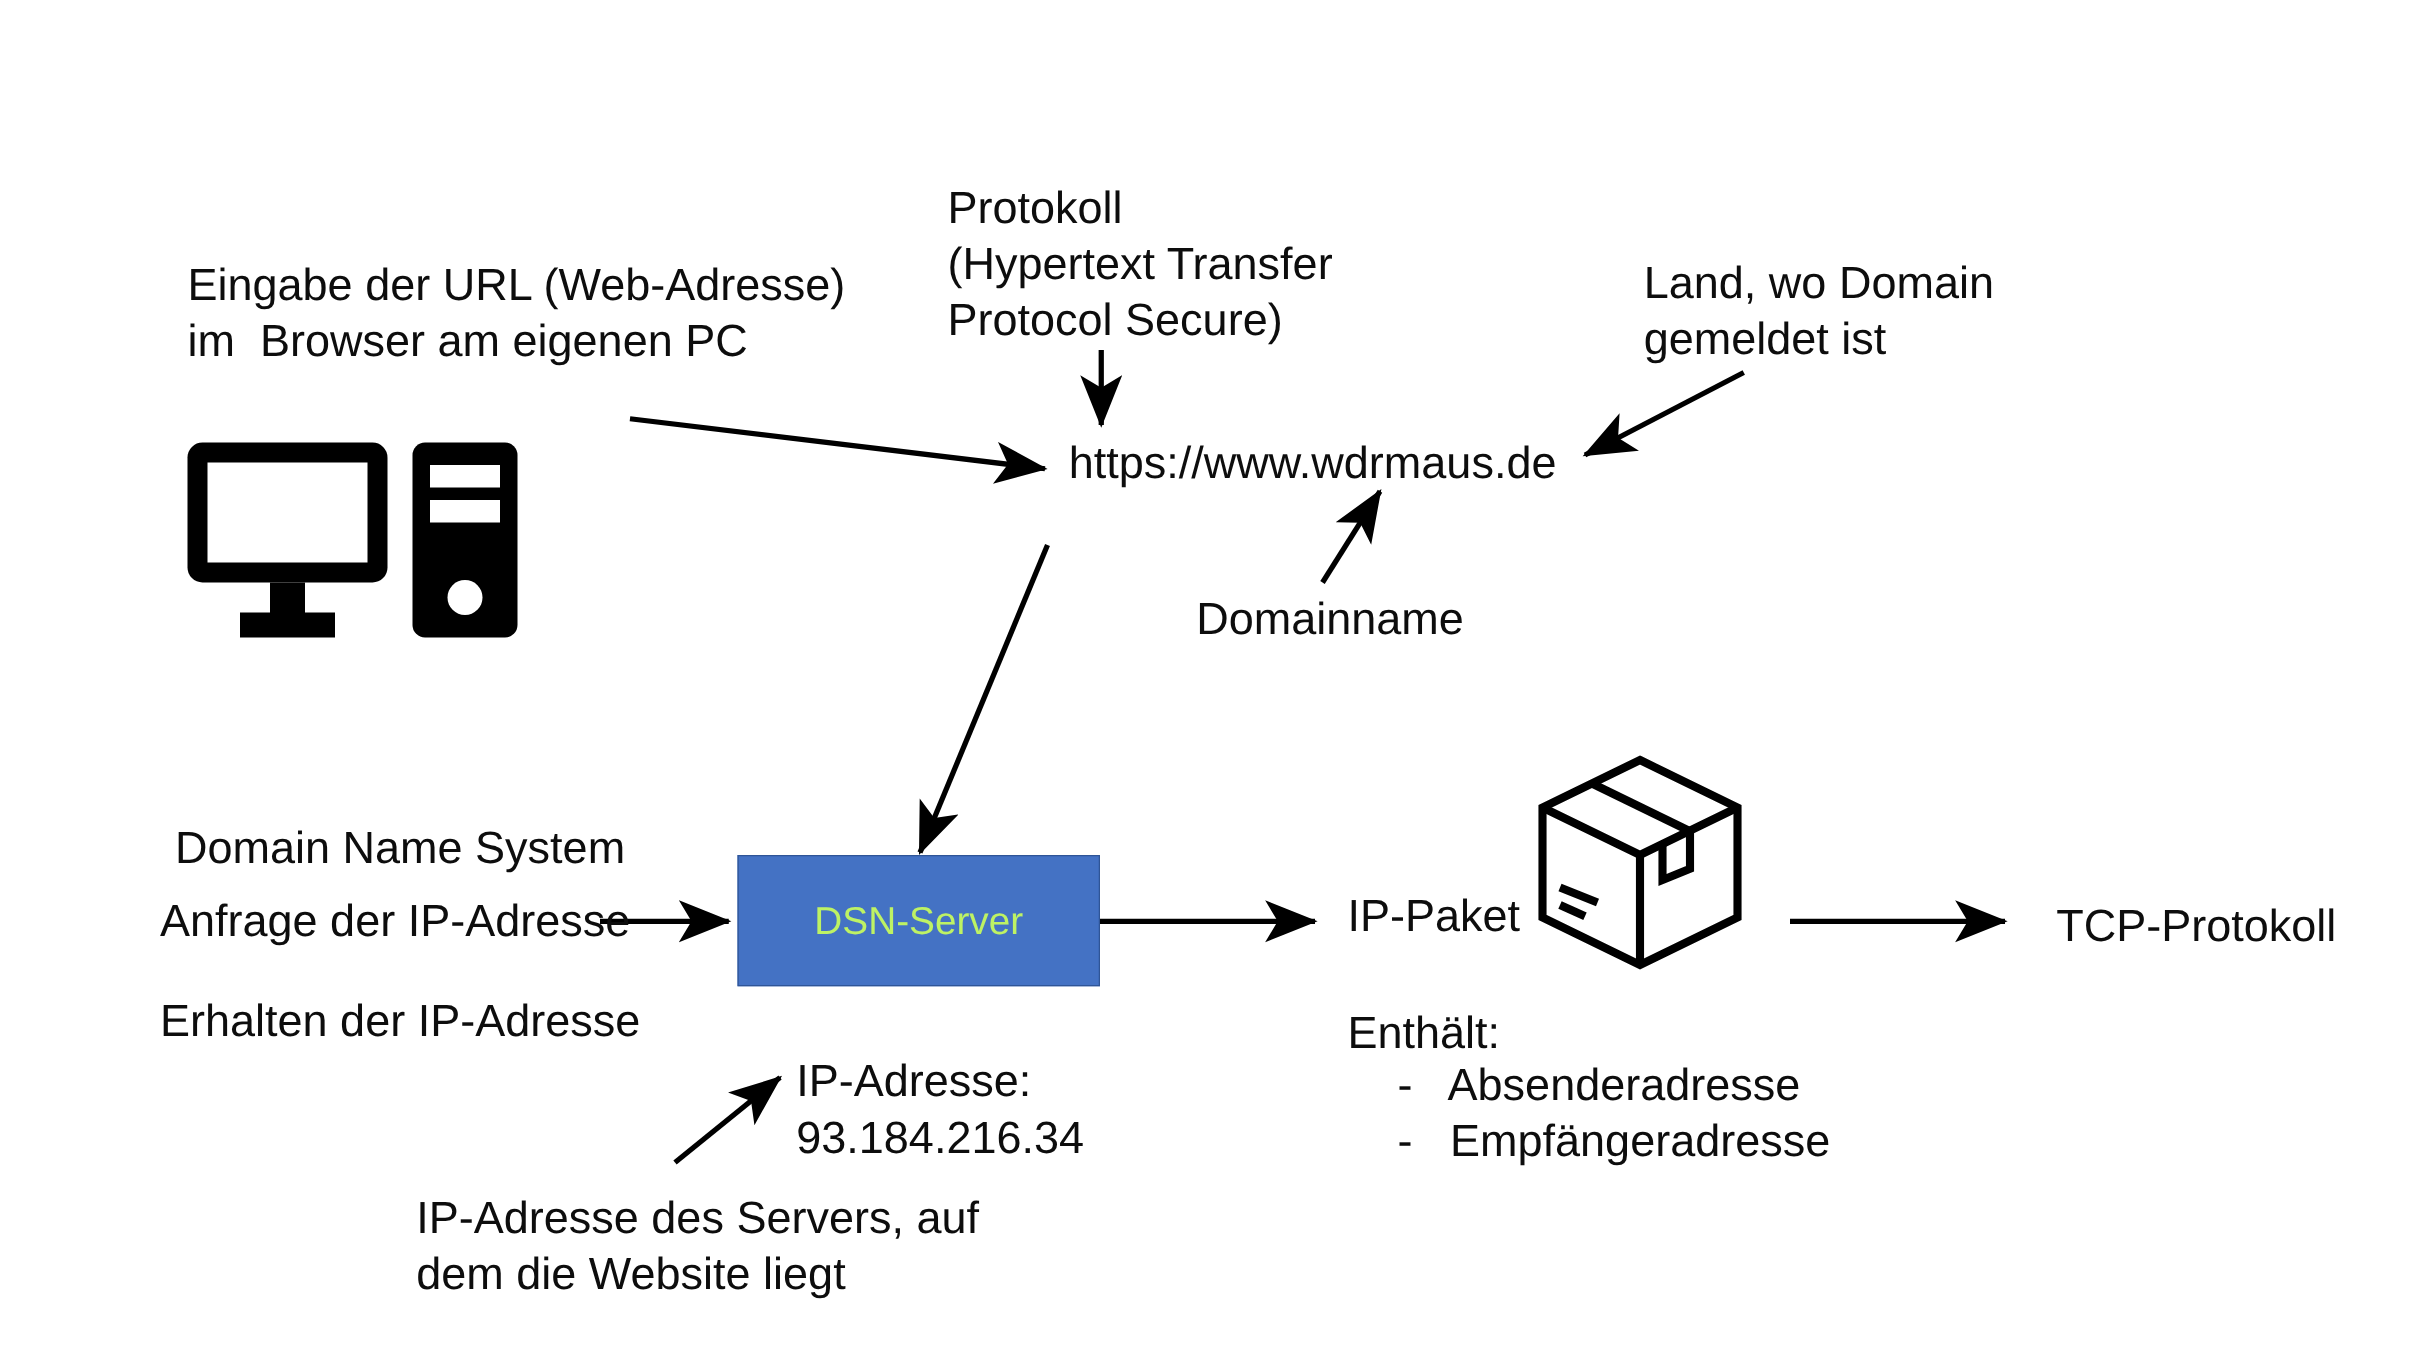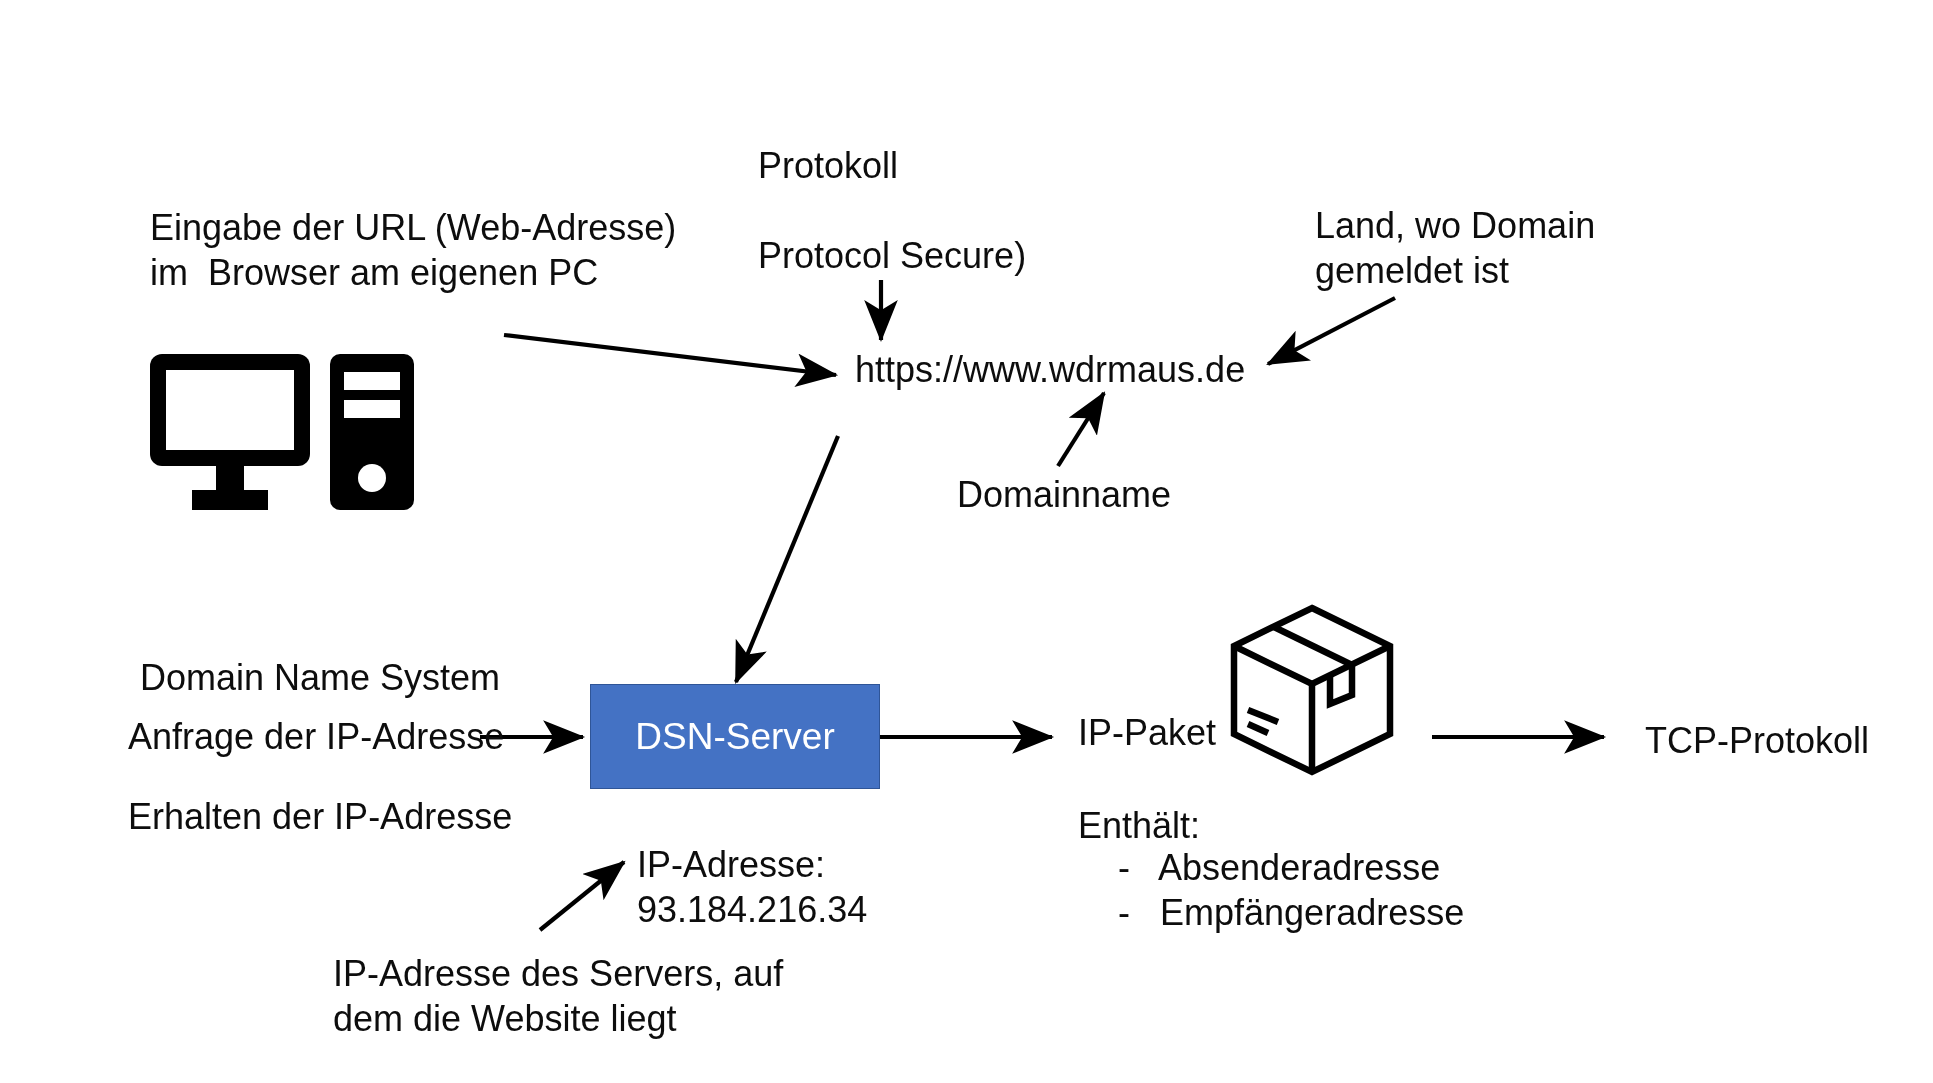--- a/index.html
+++ b/index.html
@@ -35,22 +35,22 @@
     width: 1933px;
     height: 1083px;
     pointer-events: none;
   }
   .node-box {
     position: absolute;
     box-sizing: border-box;
     display: flex;
     align-items: center;
     justify-content: center;
-    color: #ffffff;
-    font-size: 37px;
+    color: #bef264;
+    font-size: 31px;
     font-family: "Liberation Sans", sans-serif;
   }
   .icon-holder {
     position: absolute;
   }
   .spell {
     text-decoration-line: underline;
     text-decoration-style: wavy;
     text-decoration-color: #ff0000;
     text-decoration-thickness: 2px;
@@ -145,20 +145,21 @@
         <path d="M26 110 L56 122"></path>
         <path d="M26 124 L46 133"></path>
       </g>
     </svg>
   </div>
 
   <div class="txt" style="left:150px; top:205px;">Eingabe der URL (Web-Adresse)</div>
   <div class="txt" style="left:150px; top:250px;">im  Browser am eigenen PC</div>
 
   <div class="txt" style="left:758px; top:143px;">Protokoll</div>
+  <div class="txt" style="left:758px; top:188px;">(Hypertext Transfer</div>
   <div class="txt" style="left:758px; top:233px;">Protocol Secure)</div>
 
   <div class="txt" style="left:1315px; top:203px;">Land, wo Domain</div>
   <div class="txt" style="left:1315px; top:248px;">gemeldet ist</div>
 
   <div class="txt" style="left:855px; top:347px;">https://www.wdrmaus.de</div>
 
   <div class="txt" style="left:957px; top:472px;">Domainname</div>
 
   <div class="txt" style="left:140px; top:655px;text-align:center;">Domain Name System</div>

